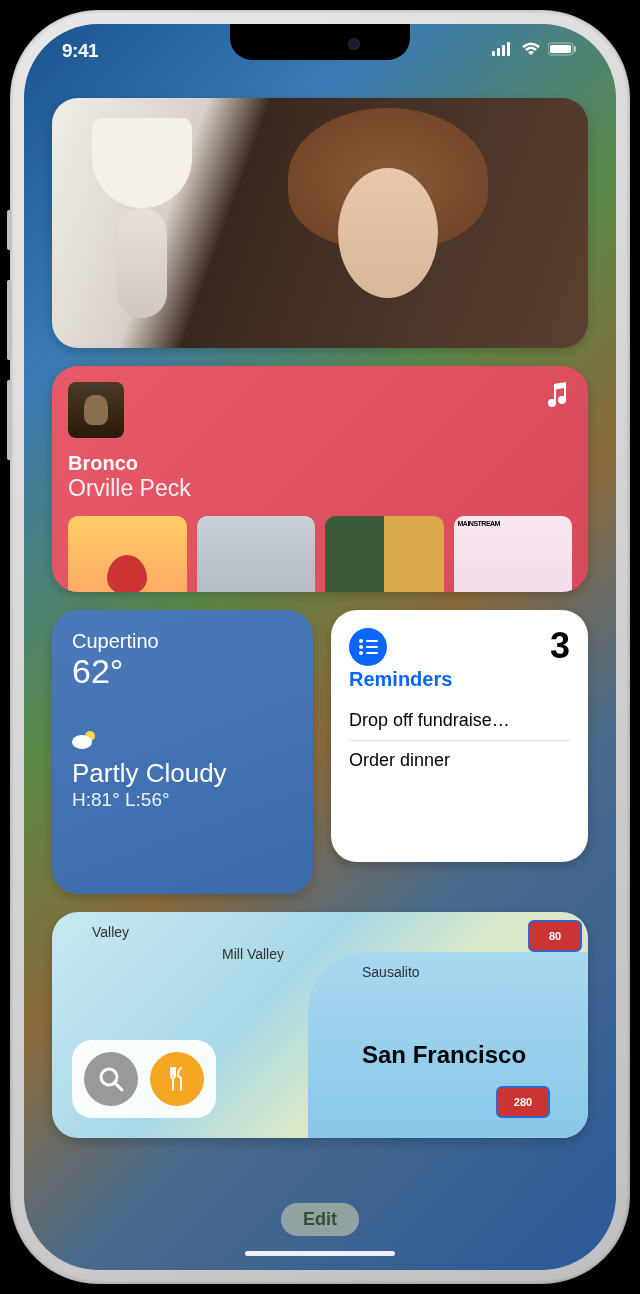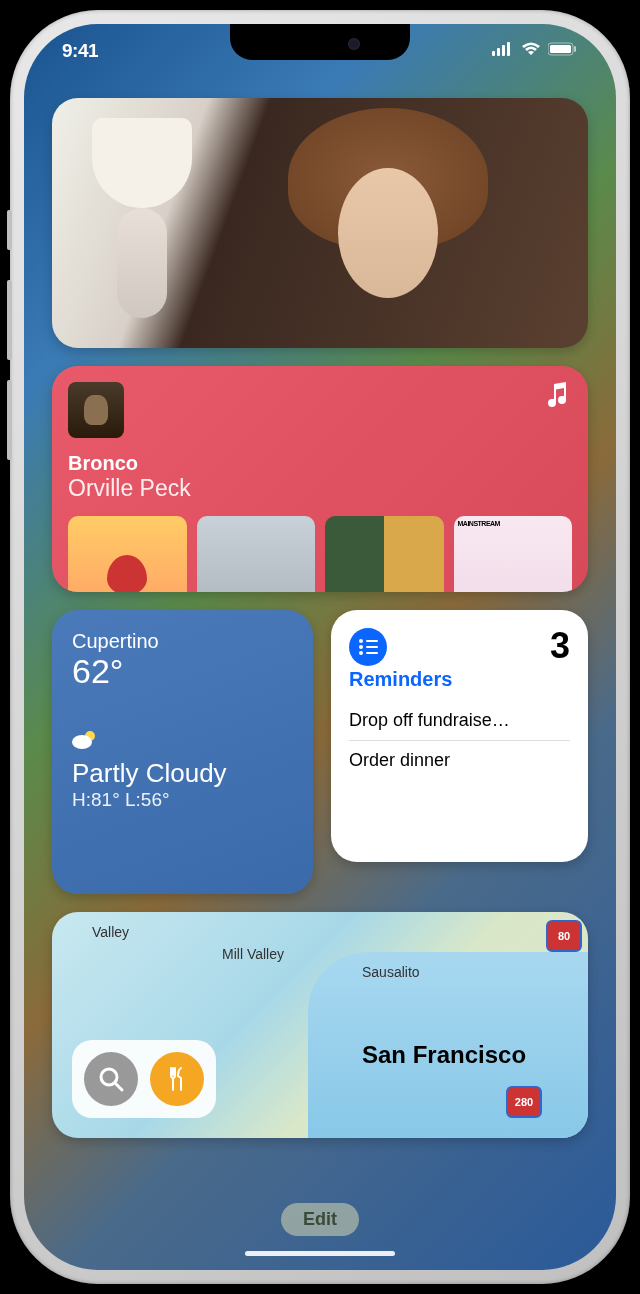--- a/index.html
+++ b/index.html
@@ -135,21 +135,21 @@
     
     .map-widget {
       height: 226px;
       background: linear-gradient(135deg, #c8e8f0 0%, #a8d8e8 40%, #d8e8c8 60%, #e8e0c8 100%);
       position: relative;
       overflow: hidden;
     }
     .map-water { position: absolute; right: 0; top: 40px; width: 280px; height: 186px; background: linear-gradient(#a8d8f0, #88c8e8); border-radius: 60px 0 0 0; }
     .map-label { position: absolute; font-size: 14px; color: #333; }
     .map-label-big { font-size: 24px; font-weight: 600; color: #000; }
-    .map-shield { position: absolute; width: 36px; height: 32px; border-radius: 6px; display: flex; align-items: center; justify-content: center; font-size: 11px; font-weight: bold; }
+    .map-shield { position: absolute; width: 54px; height: 32px; border-radius: 6px; display: flex; align-items: center; justify-content: center; font-size: 11px; font-weight: bold; }
     .map-controls { position: absolute; left: 20px; bottom: 20px; background: rgba(255,255,255,0.9); border-radius: 20px; padding: 12px; display: flex; gap: 12px; }
     .map-btn { width: 54px; height: 54px; border-radius: 50%; display: flex; align-items: center; justify-content: center; }
     .map-btn-search { background: #999; color: #fff; }
     .map-btn-food { background: #f5a623; color: #fff; }
     
     .home-indicator {
       position: absolute;
       bottom: 14px;
       left: 50%;
       transform: translateX(-50%);
@@ -281,21 +281,21 @@
         </div>
       </div>
 
       <div class="widget map-widget">
         <div class="map-water"></div>
         <span class="map-label" style="left:40px; top:12px;">Valley</span>
         <span class="map-label" style="left:170px; top:10px;margin-top:24px;">Mill Valley</span>
         <span class="map-label" style="left:310px; top:52px;">Sausalito</span>
         <span class="map-label map-label-big" style="left:310px; top:129px;">San Francisco</span>
         <div class="map-shield" style="right:6px; top:8px; background:#cc3333; color:#fff; border:2px solid #3366cc;">80</div>
-        <div class="map-shield" style="right:46px; bottom:20px; background:#cc3333; color:#fff; border:2px solid #3366cc;margin-left:48px;">280</div>
+        <div class="map-shield" style="right:38px; bottom:20px; background:#cc3333; color:#fff; border:2px solid #3366cc;margin-left:48px;">280</div>
         <div class="map-controls">
           <div class="map-btn map-btn-search">
             <svg width="28" height="28" viewBox="0 0 28 28">
                 <circle cx="12" cy="12" r="8" fill="none" stroke="#fff" stroke-width="3"></circle>
                 <line x1="18" y1="18" x2="25" y2="25" stroke="#fff" stroke-width="3" stroke-linecap="round"></line>
               </svg>
           </div>
           <div class="map-btn map-btn-food">
             <svg width="28" height="28" viewBox="0 0 28 28">
                 <path d="M8 3 L8 10 Q8 13 10 13 L10 25 M10 3 L10 10 M12 3 L12 10 Q12 13 10 13" stroke="#fff" stroke-width="2" fill="none" stroke-linecap="round"></path>

